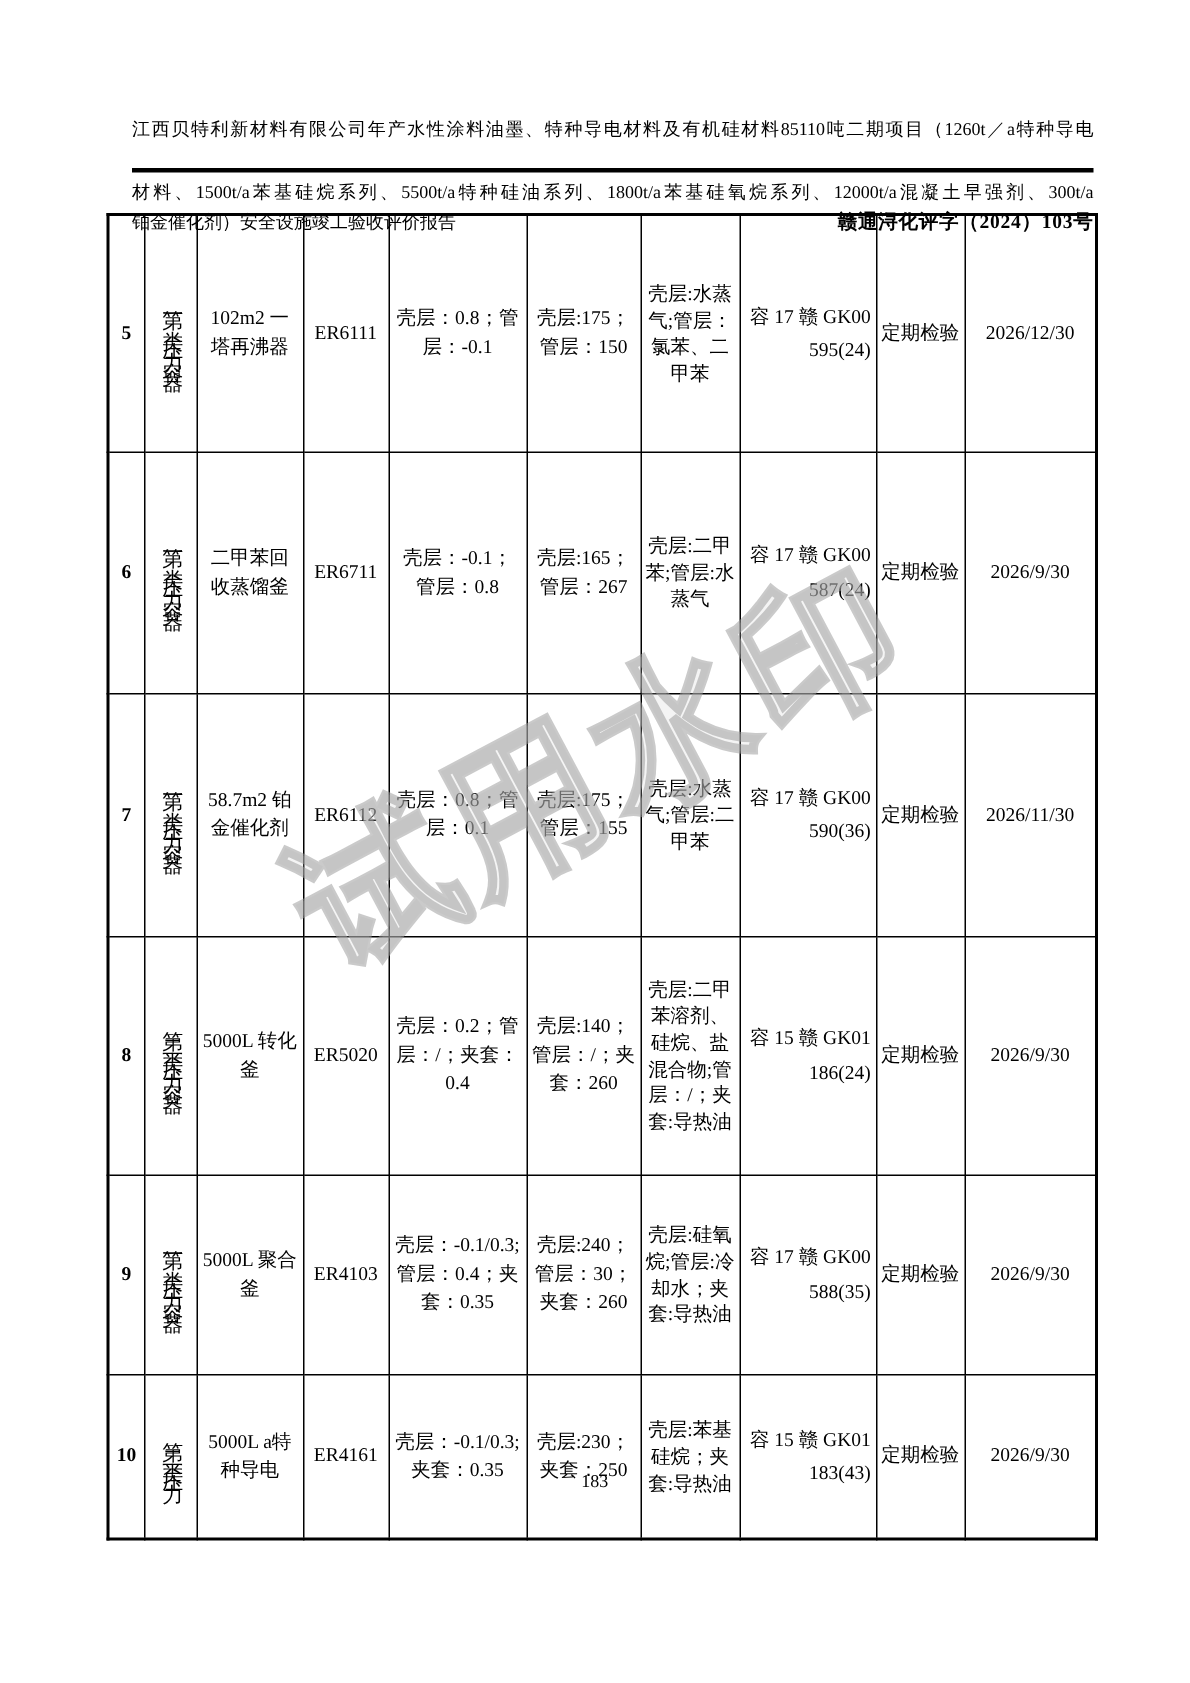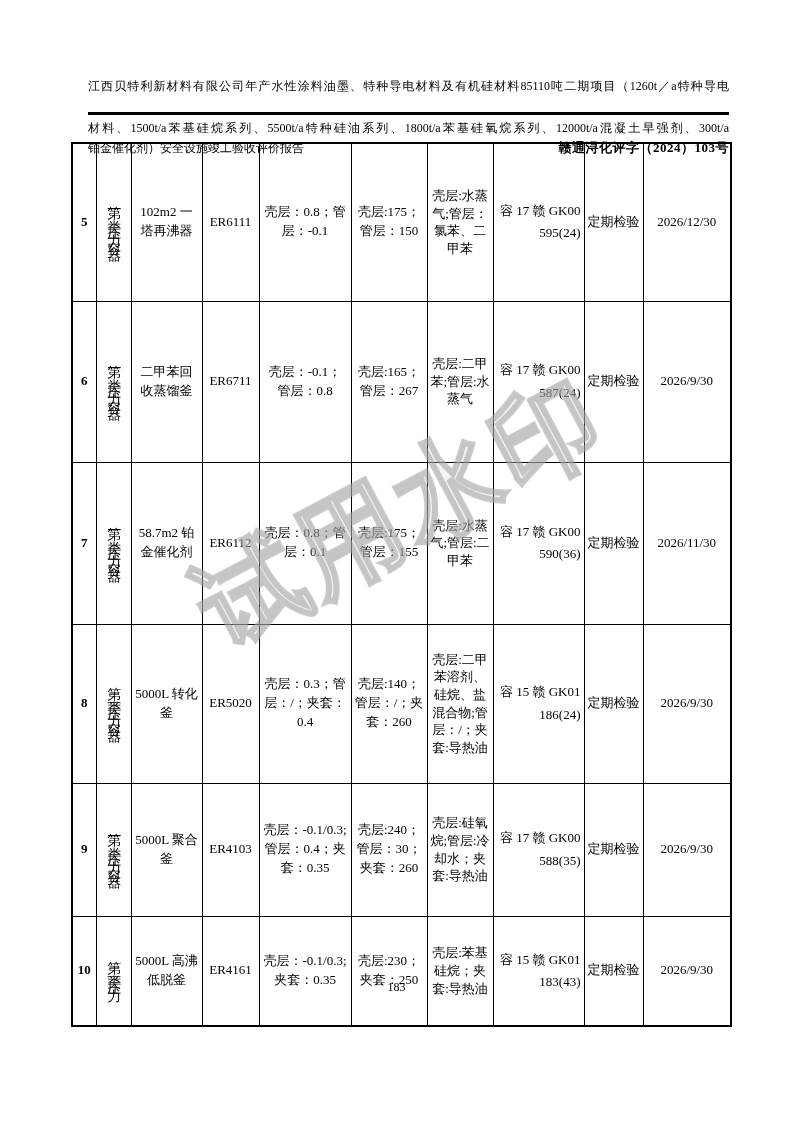--- a/index.html
+++ b/index.html
@@ -142,21 +142,21 @@
       <td class="c-medium">壳层:水蒸气;管层:二甲苯</td>
       <td class="c-cert">容 17 赣 GK00590(36)</td>
       <td>定期检验</td>
       <td>2026/11/30</td>
     </tr>
     <tr style="height:159px">
       <td class="c-no">8</td>
       <td class="c-cat"><span>第二类压力容器</span></td>
       <td>5000L 转化釜</td>
       <td>ER5020</td>
-      <td>壳层：0.3；管层：/；夹套：0.4</td>
+      <td>壳层：0.2；管层：/；夹套：0.4</td>
       <td>壳层:140；管层：/；夹套：260</td>
       <td class="c-medium">壳层:二甲苯溶剂、硅烷、盐混合物;管层：/；夹套:导热油</td>
       <td class="c-cert">容 15 赣 GK01186(24)</td>
       <td>定期检验</td>
       <td>2026/9/30</td>
     </tr>
     <tr style="height:133px">
       <td class="c-no">9</td>
       <td class="c-cat"><span>第一类压力容器</span></td>
       <td>5000L 聚合釜</td>
@@ -164,21 +164,21 @@
       <td>壳层：-0.1/0.3;管层：0.4；夹套：0.35</td>
       <td>壳层:240；管层：30；夹套：260</td>
       <td class="c-medium">壳层:硅氧烷;管层:冷却水；夹套:导热油</td>
       <td class="c-cert">容 17 赣 GK00588(35)</td>
       <td>定期检验</td>
       <td>2026/9/30</td>
     </tr>
     <tr style="height:110px">
       <td class="c-no">10</td>
       <td class="c-cat"><span>第二类压力</span></td>
-      <td>5000L 高沸低脱釜</td>
+      <td>5000L a特种导电</td>
       <td>ER4161</td>
       <td>壳层：-0.1/0.3;夹套：0.35</td>
       <td>壳层:230；夹套：250</td>
       <td class="c-medium">壳层:苯基硅烷；夹套:导热油</td>
       <td class="c-cert">容 15 赣 GK01183(43)</td>
       <td>定期检验</td>
       <td>2026/9/30</td>
     </tr>
   </tbody>
 </table>

